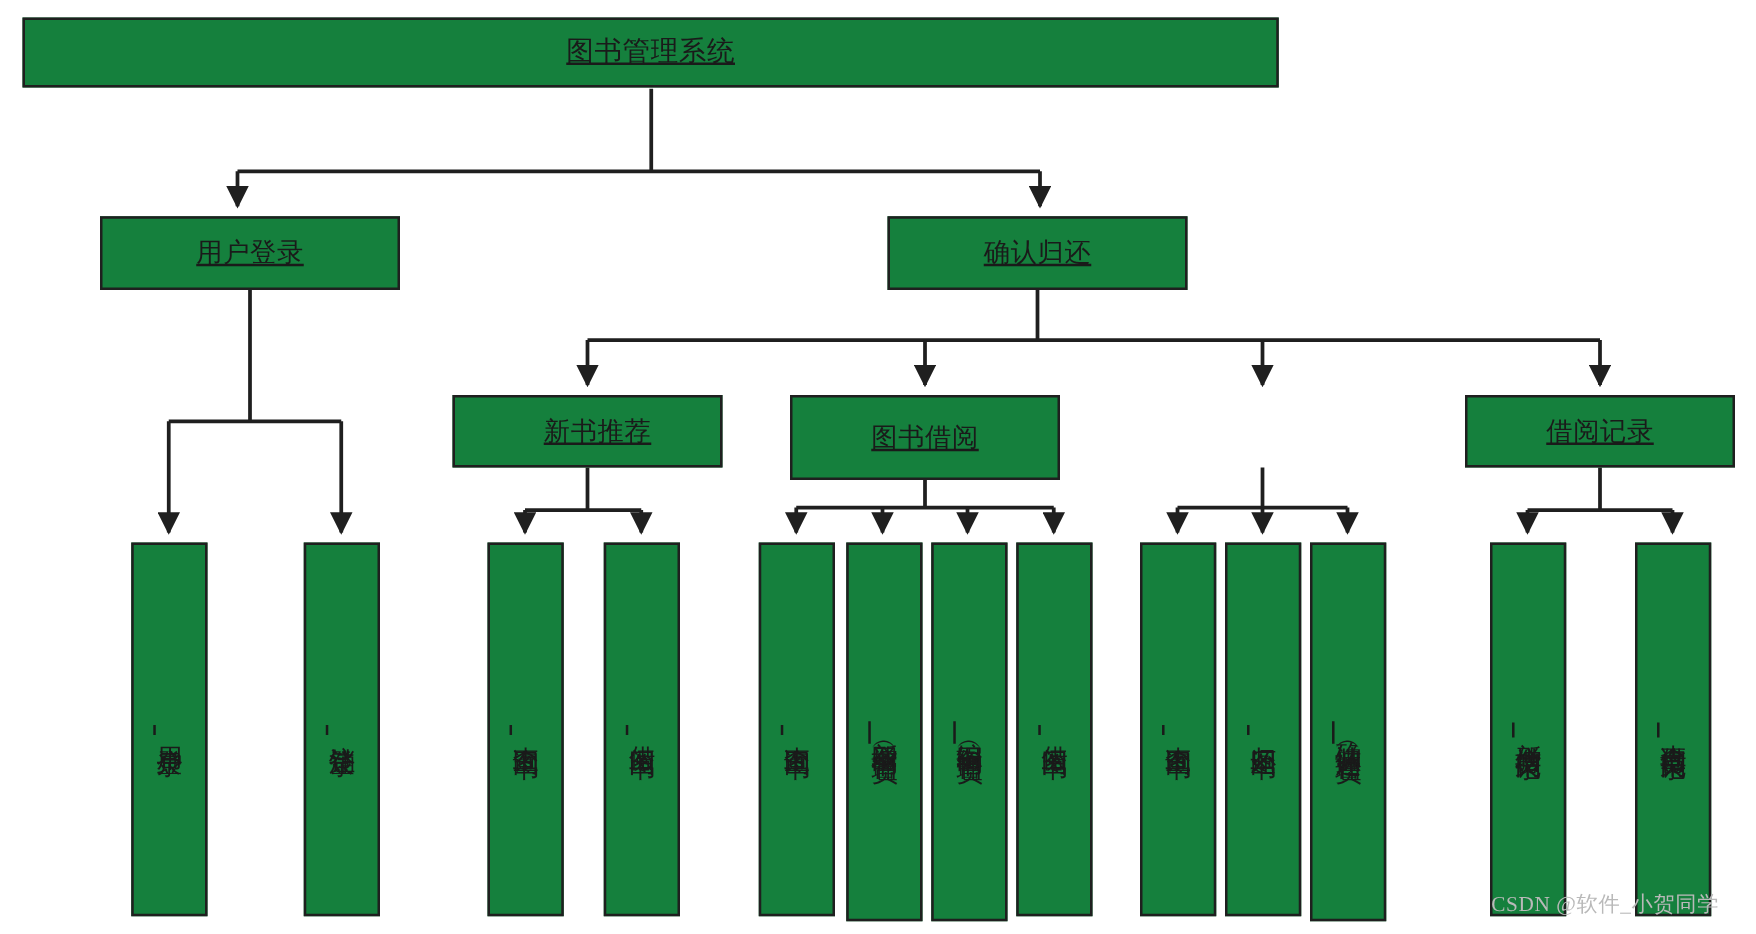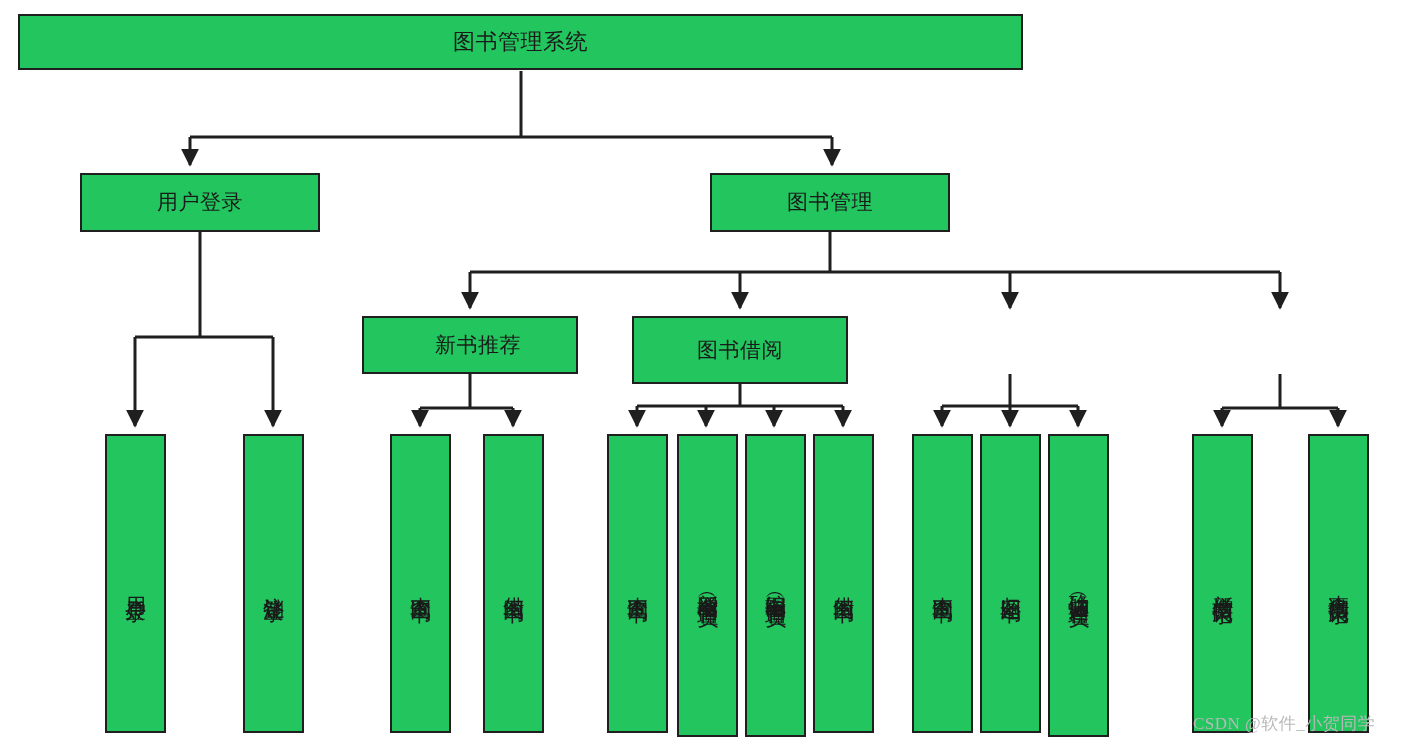--- a/index.html
+++ b/index.html
@@ -22,25 +22,26 @@
     left: 0;
     top: 0;
     width: 1405px;
     height: 747px;
     pointer-events: none;
   }
   .node {
     position: absolute;
     box-sizing: border-box;
     border: 2px solid #1f1f1f;
-    background: #22c55e;
+    background: #15803d;
     display: flex;
     align-items: center;
     justify-content: center;
     color: #1a1a1a;
+    text-decoration: underline;
   }
   .node .label {
     font-size: 21px;
     line-height: 1.15;
     letter-spacing: 0.5px;
     white-space: nowrap;
     text-align: center;
   }
   .node.vertical .label {
     writing-mode: vertical-rl;
@@ -117,28 +118,31 @@
   </svg>
 
   <div class="node root" style="left:18px; top:14px; width:1005px; height:56px;">
     <span class="label">图书管理系统</span>
   </div>
 
   <div class="node" style="left:80px; top:173px; width:240px; height:59px;">
     <span class="label">用户登录</span>
   </div>
   <div class="node" style="left:710px; top:173px; width:240px; height:59px;">
-    <span class="label">图书管理</span>
+    <span class="label">确认归还</span>
   </div>
 
   <div class="node" style="left:362px; top:316px; width:216px; height:58px;padding-left:16px;">
     <span class="label">新书推荐</span>
   </div>
   <div class="node" style="left:632px; top:316px; width:216px; height:68px;">
     <span class="label">图书借阅</span>
+  </div>
+  <div class="node" style="left:1172px; top:316px; width:216px; height:58px;">
+    <span class="label">借阅记录</span>
   </div>
 
   <div class="node vertical" style="left:105px; top:434px; width:61px; height:299px;">
     <span class="label">用户登录</span>
   </div>
   <div class="node vertical" style="left:243px; top:434px; width:61px; height:299px;">
     <span class="label">注销登录</span>
   </div>
 
   <div class="node vertical" style="left:390px; top:434px; width:61px; height:299px;">

